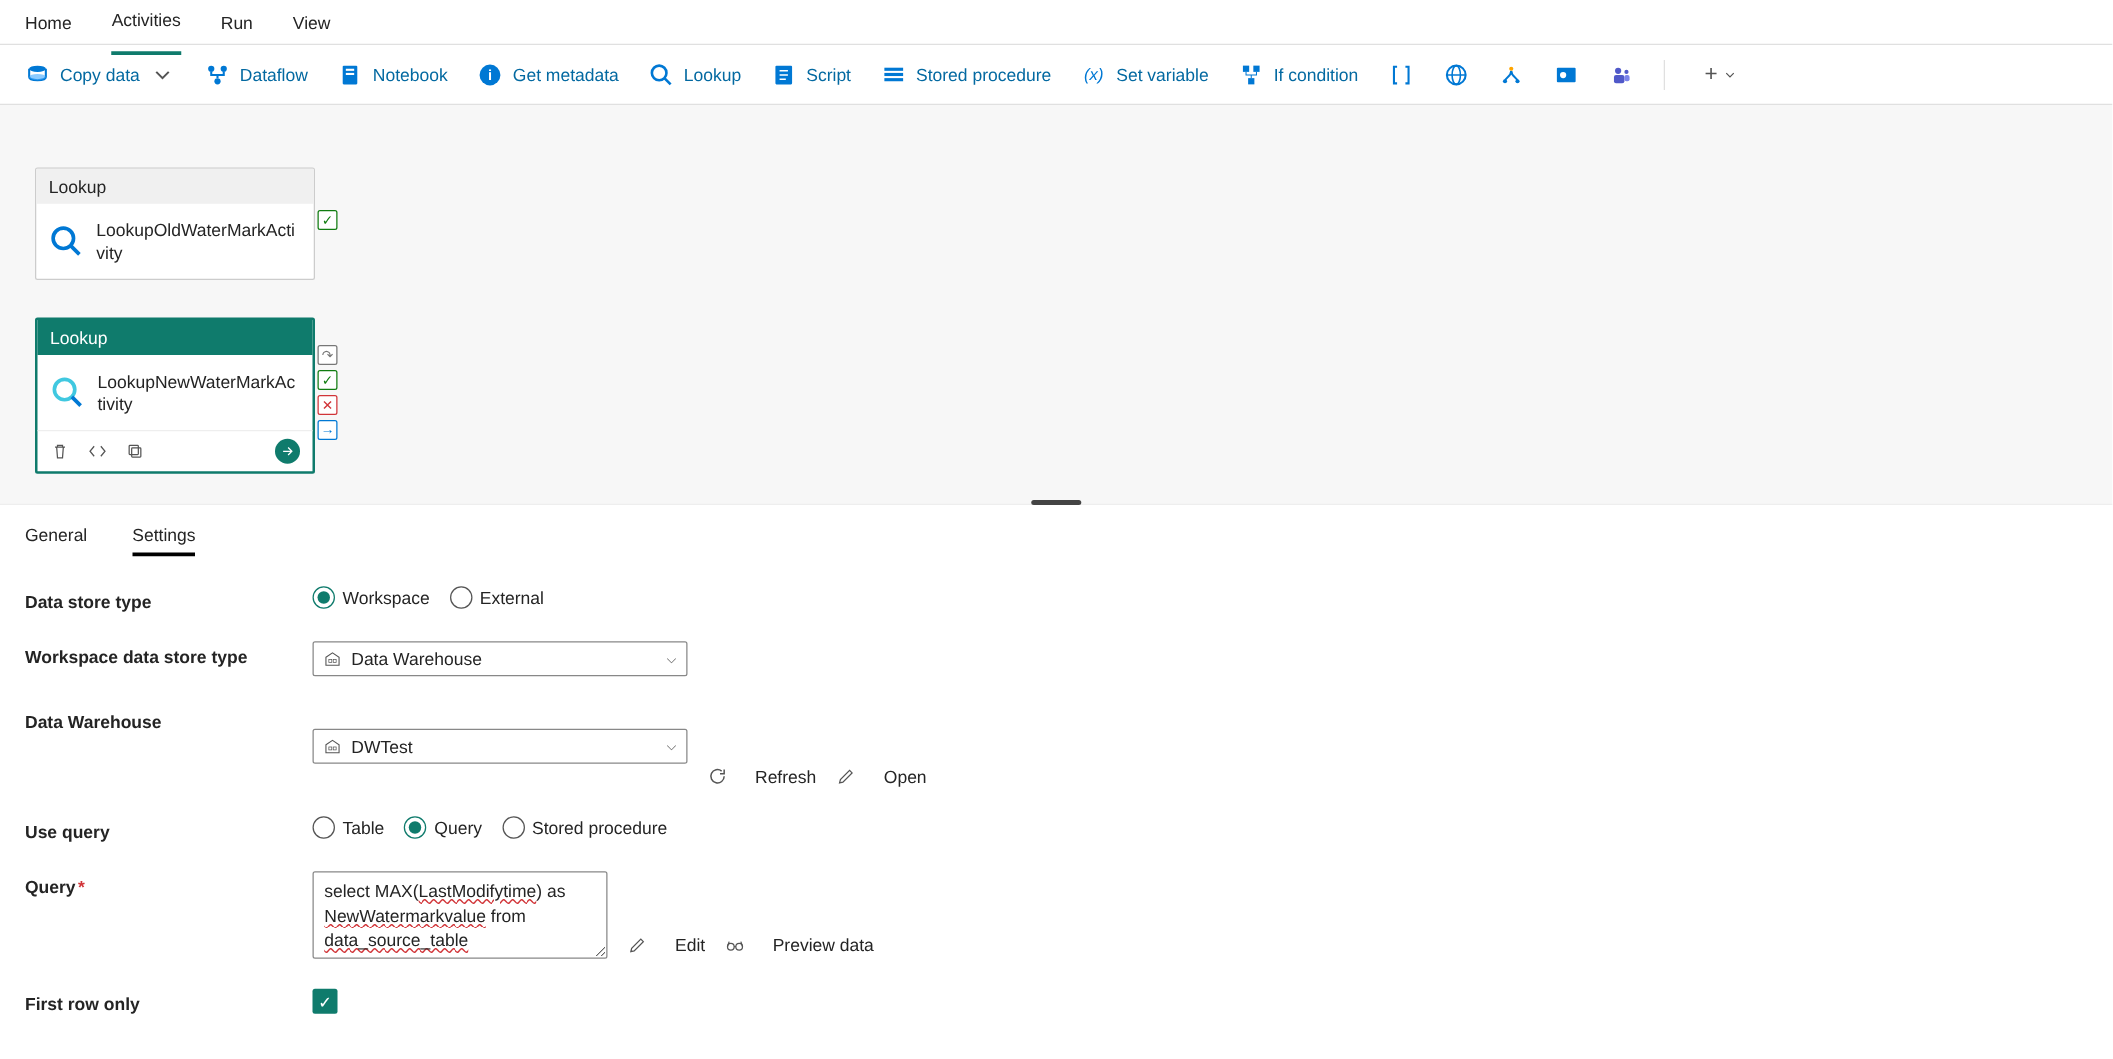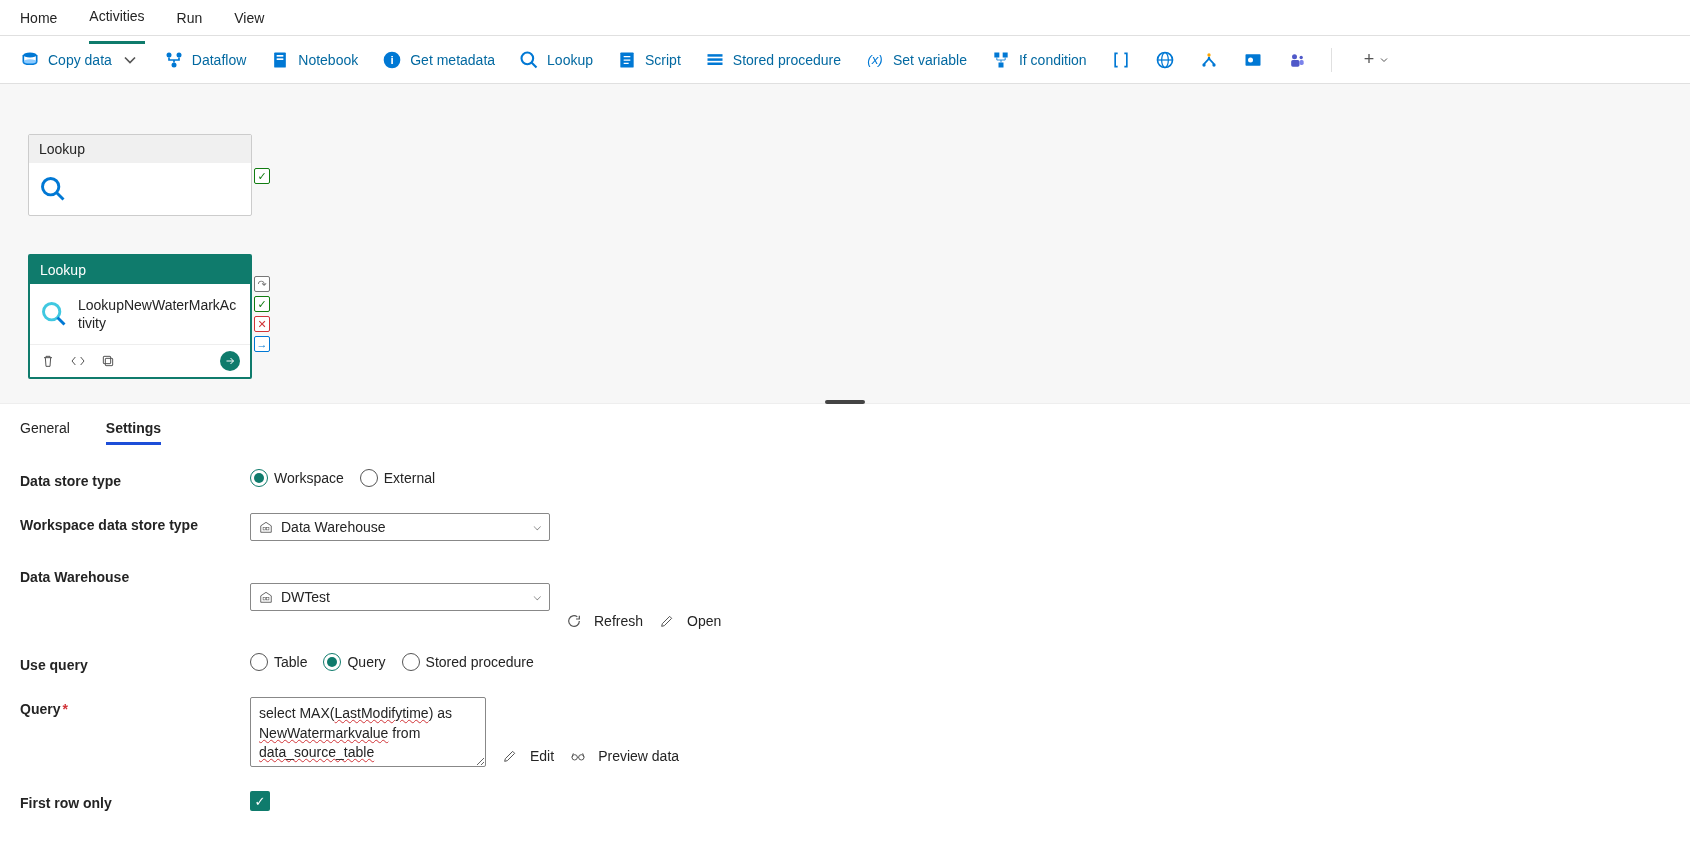--- a/index.html
+++ b/index.html
@@ -40,42 +40,42 @@
 .connector.red { border-color: #d13438; color: #d13438; }
 .connector.blue { border-color: #0078d4; color: #0078d4; }
 .connector.gray { border-color: #777; color: #777; }
 
 
 .resize-handle { position: absolute; bottom: -1px; left: 50%; transform: translateX(-50%); width: 40px; height: 4px; background: #444; border-radius: 2px; }
 
 
 .prop-tabs { display: flex; gap: 36px; padding: 10px 20px 0; }
 .prop-tab { cursor: pointer; font-size: 14px; padding: 6px 0; color: #242424; }
-.prop-tab.active { font-weight: 700; border-bottom: 3px solid #1d4ed8; }
+.prop-tab.active { font-weight: 400; border-bottom: 3px solid #000000; }
 
 
 .settings { padding: 24px 20px; }
 .row { display: flex; align-items: flex-start; margin-bottom: 24px; }
 .row-label { width: 230px; font-weight: 600; font-size: 14px; padding-top: 4px; }
 .row-label .req { color: #d13438; margin-left: 2px; }
 .row-control { display: flex; align-items: center; gap: 16px; flex-wrap: wrap; }
 
 .radio { display: flex; align-items: center; gap: 6px; cursor: pointer; font-size: 14px; }
 .radio .circle { width: 18px; height: 18px; border: 1.5px solid #555; border-radius: 50%; display: flex; align-items: center; justify-content: center; }
 .radio.checked .circle { border-color: #0f7b6c; }
 .radio.checked .circle::after { content: ''; width: 10px; height: 10px; background: #0f7b6c; border-radius: 50%; }
 
 .select-box { width: 300px; height: 28px; border: 1px solid #888; border-radius: 2px; display: flex; align-items: center; padding: 0 8px; gap: 8px; background: #fff; cursor: pointer; justify-content: space-between; }
 .select-label-wrap { display: flex; align-items: center; gap: 8px; }
 .select-box .chev { font-size: 10px; color: #555; }
 
 .textarea-box { width: 236px; height: 70px; border: 1px solid #888; border-radius: 2px; padding: 6px 8px; font-size: 14px; resize: both; overflow: auto; line-height: 1.4; }
 .textarea-box .squiggle { text-decoration: underline wavy #d13438; text-decoration-thickness: 1px; }
 
-.action-link { display: flex; align-items: center; gap: 12px; cursor: pointer; font-size: 14px; color: #242424; margin-top: 48px; }
+.action-link { display: flex; align-items: center; gap: 22px; cursor: pointer; font-size: 14px; color: #242424; margin-top: 48px; }
 .action-link svg { width: 16px; height: 16px; }
 
 .checkbox-box { width: 20px; height: 20px; background: #0f7b6c; border-radius: 2px; display: flex; align-items: center; justify-content: center; color: #fff; font-size: 13px; cursor: pointer; }
 
 </style>
 </head>
 <body>
 
 <div class="top-tabs">
   <div class="top-tab">Home</div>
@@ -202,20 +202,21 @@
 
 <div class="canvas">
 
   <div class="activity-node unselected">
     <div class="node-header">Lookup</div>
     <div class="node-body">
       <svg viewBox="0 0 24 24">
           <circle cx="10" cy="10" r="7" fill="none" stroke="#0078d4" stroke-width="2.5"></circle>
           <line x1="15" y1="15" x2="21" y2="21" stroke="#0078d4" stroke-width="2.5"></line>
         </svg>
+      <div class="node-name">LookupOldWaterMarkActivity</div>
     </div>
   </div>
   <div class="connectors" style="left:254px; top:84px;">
     <div class="connector green">✓</div>
   </div>
 
   <div class="activity-node selected">
     <div class="node-header">Lookup</div>
     <div class="node-body">
       <svg viewBox="0 0 24 24">

